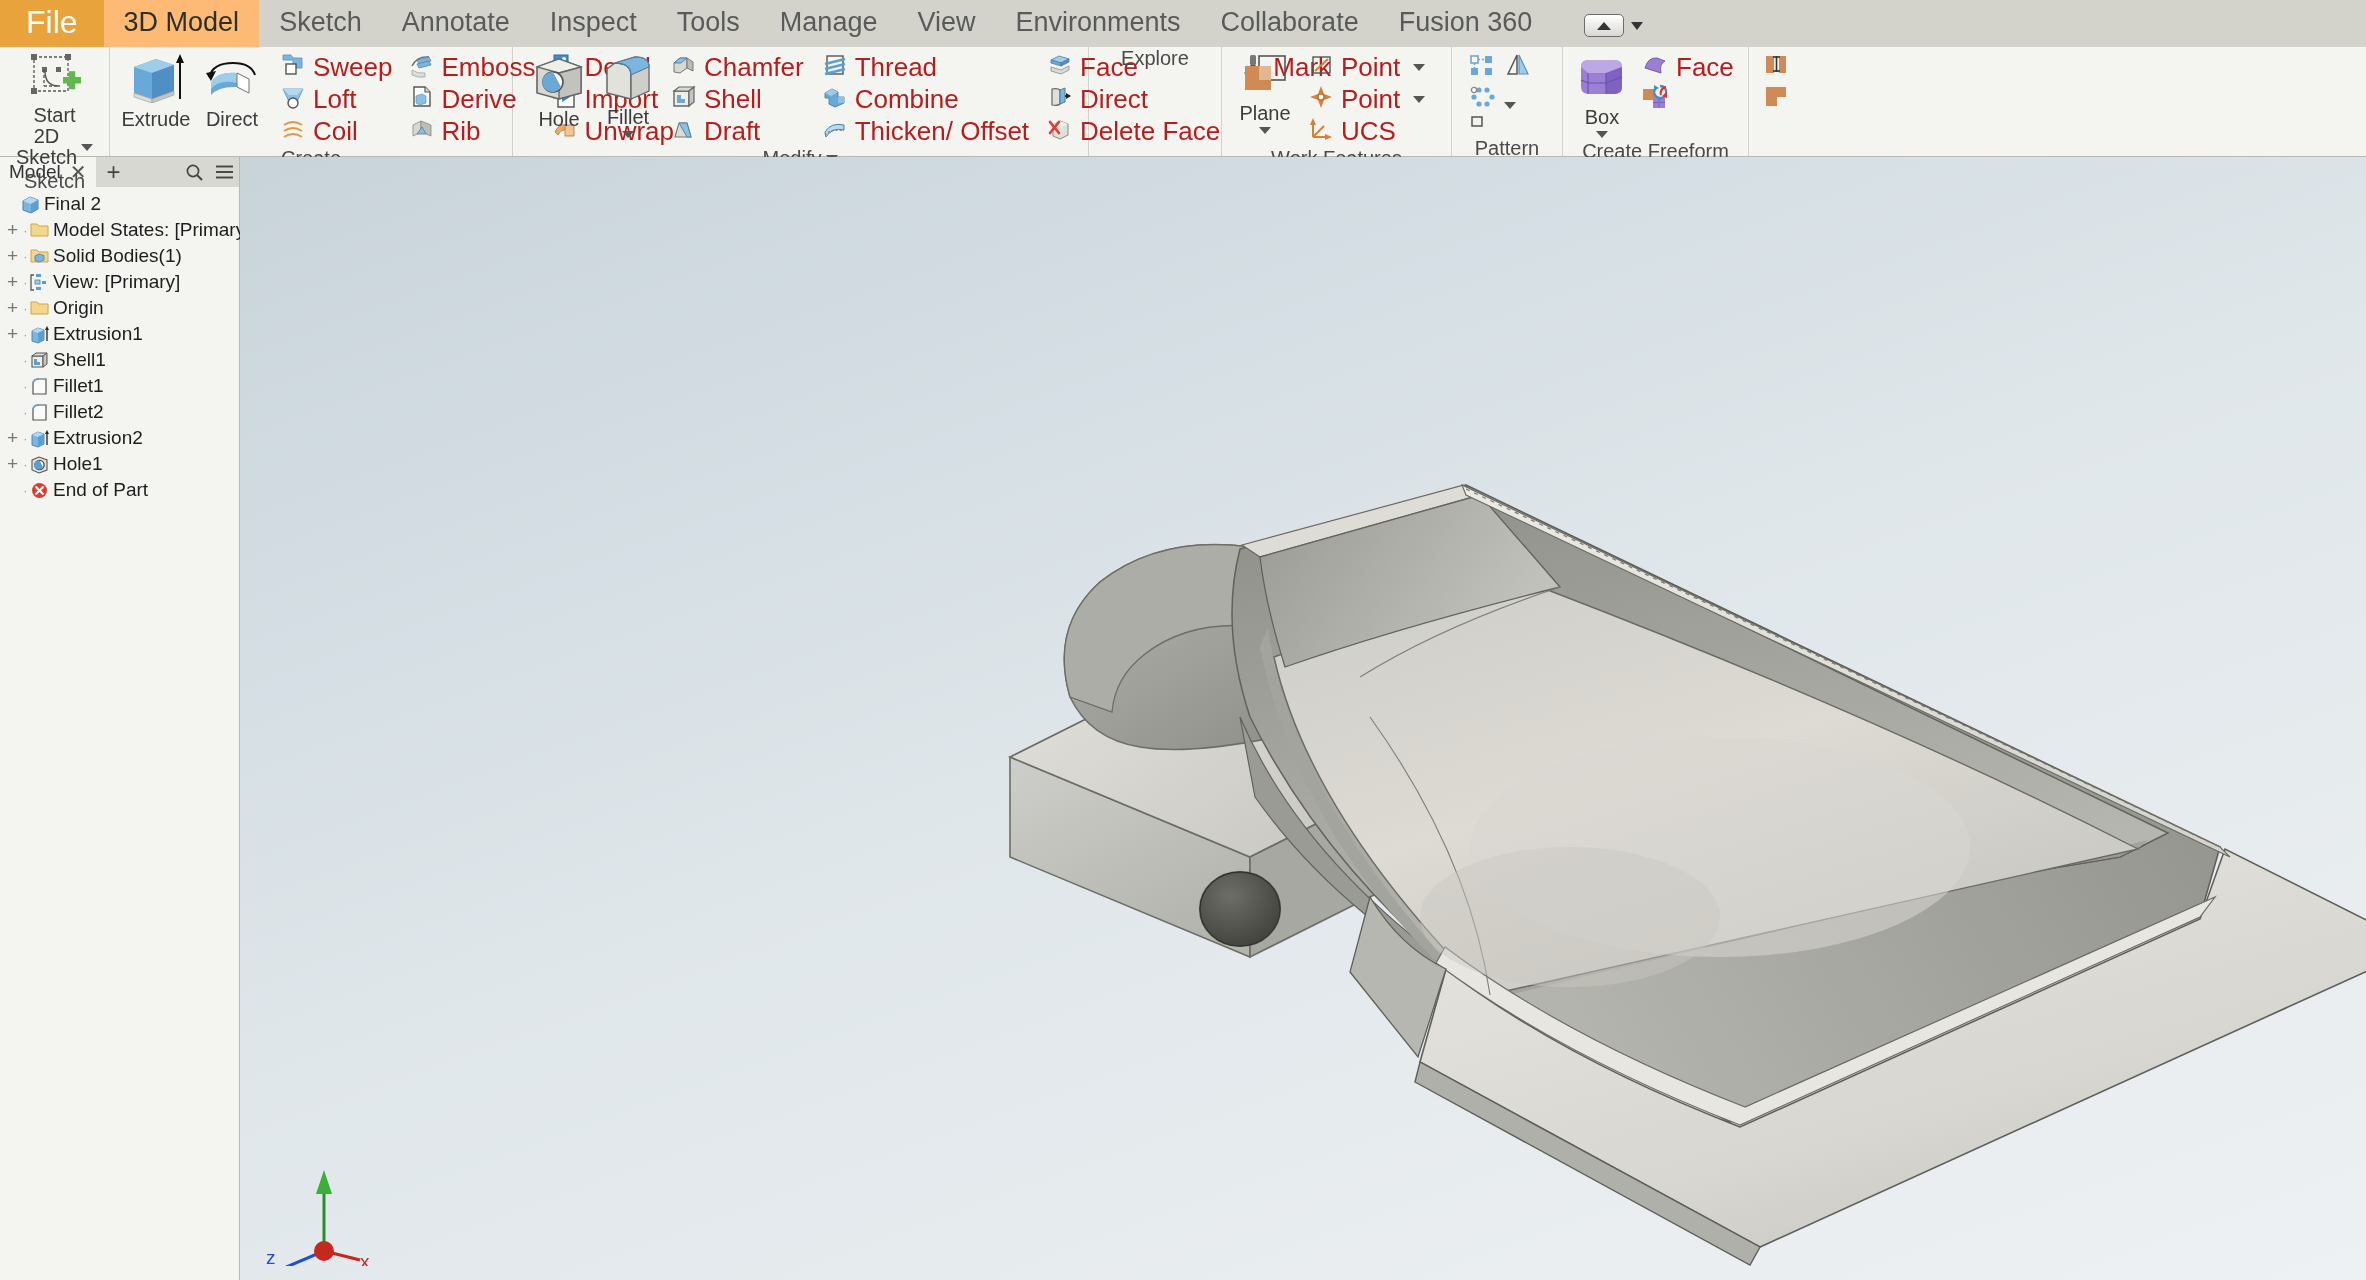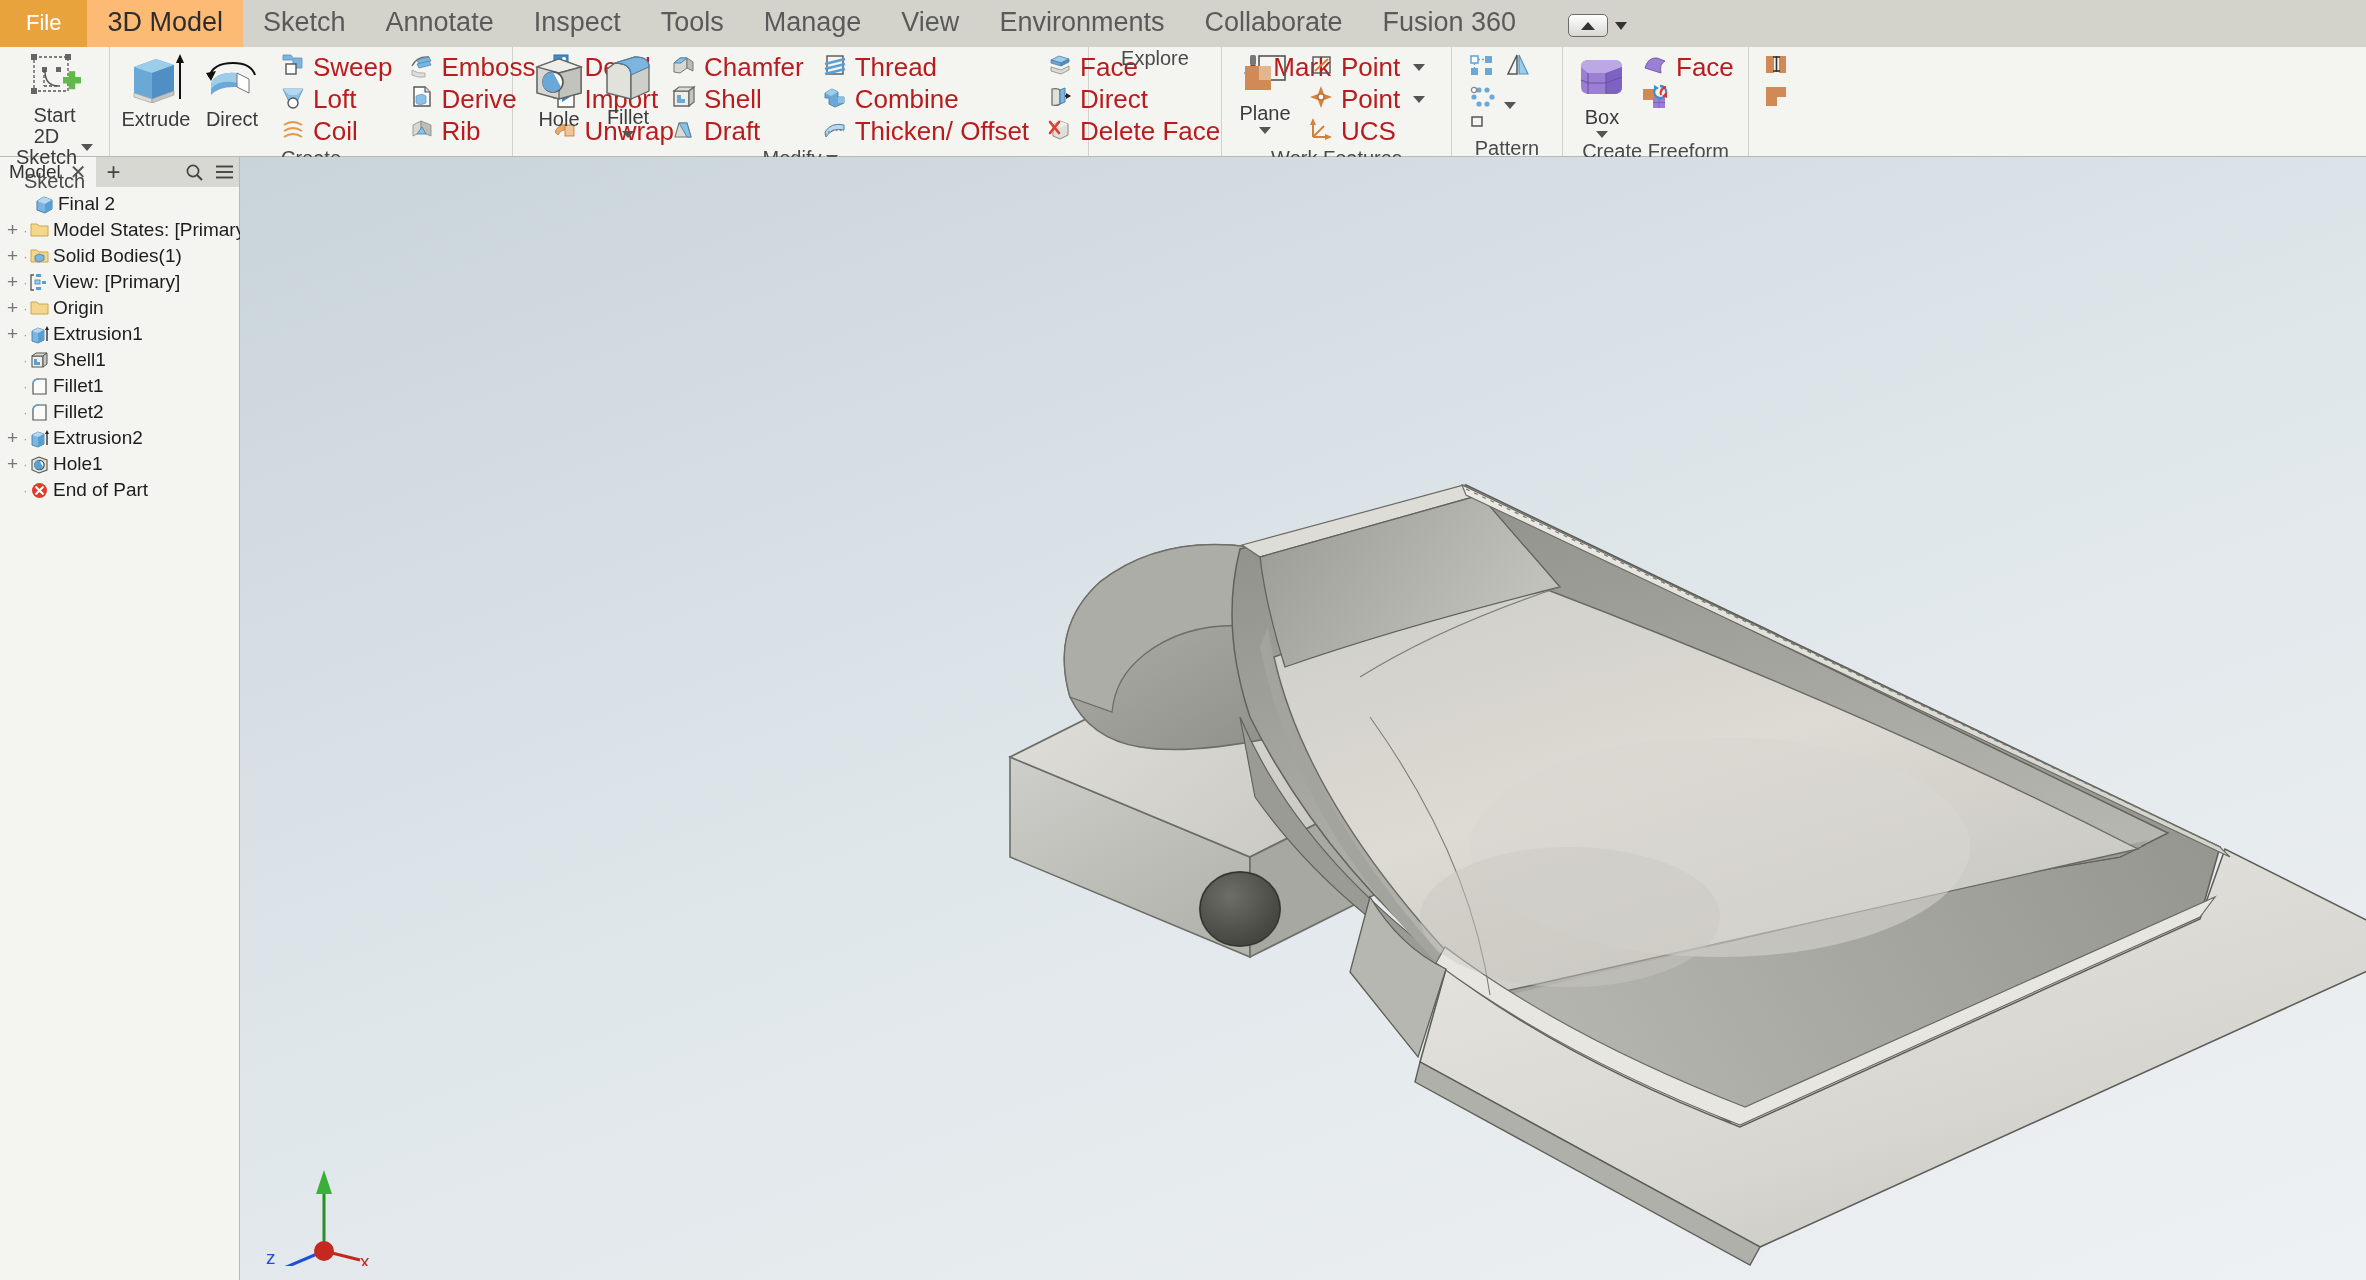--- a/index.html
+++ b/index.html
@@ -13,21 +13,21 @@
   .menubar {
     height: 47px;
     background: #d3d3cb;
     display: flex;
     align-items: flex-end;
     position: relative;
   }
   .menu-file {
     background: #e8a33d;
     color: #ffffff;
-    font-size: 22px;
+    font-size: 32px;
     padding: 8px 26px 10px 26px;
     height: 47px;
     display: flex; align-items: center;
     cursor: pointer;
   }
   .menu-tab {
     font-size: 27px;
     color: #5a5a5a;
     padding: 8px 20px 11px 20px;
     height: 47px;
@@ -118,21 +118,21 @@
     display: flex; align-items: center; gap: 9px;
     padding: 0 9px;
     color: #333;
     cursor: pointer;
   }
   .btab-x { color:#555; font-size: 20px; line-height: 1; }
   .btab-plus { display:flex;align-items:center;justify-content:center;width:36px;color:#444;font-size:24px;cursor:pointer; }
   .btab-spacer { flex:1; }
   .btab-icon { width:30px; display:flex;align-items:center;justify-content:center; cursor:pointer; }
   .tree { padding: 4px 0 0 0; font-size: 19px; color: #1d1d1d; }
-  .trow { display:flex; align-items:center; height: 26px; padding-left: 18px; white-space: nowrap; cursor: pointer; }
+  .trow { display:flex; align-items:center; height: 26px; padding-left: 4px; white-space: nowrap; cursor: pointer; }
   .exp { width:17px; text-align:center; color:#777; font-size:19px; flex:none; }
   .dots { width: 9px; color:#999; font-size: 13px; flex:none; text-align:center;}
   .tlabel { margin-left: 4px; }
   .ticon { width: 19px; height: 19px; flex:none; position: relative; }
 
   
   .viewport {
     flex: 1;
     position: relative;
     background: linear-gradient(160deg, #c9d3da 0%, #d2dce2 22%, #dfe6ea 48%, #e6ebee 72%, #eef1f3 100%);

